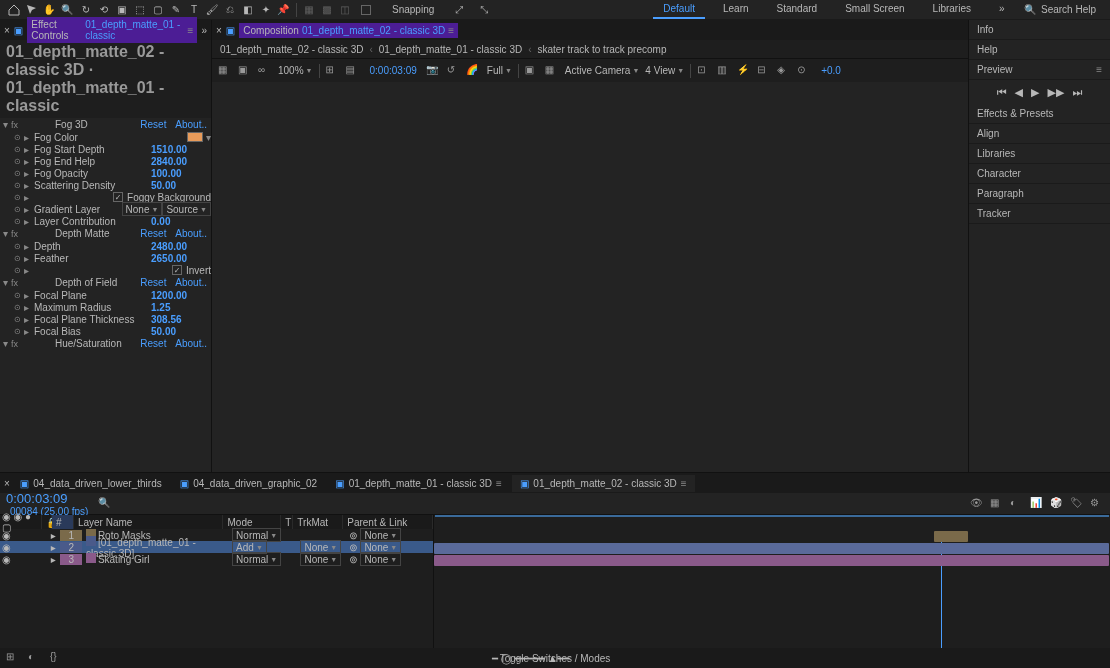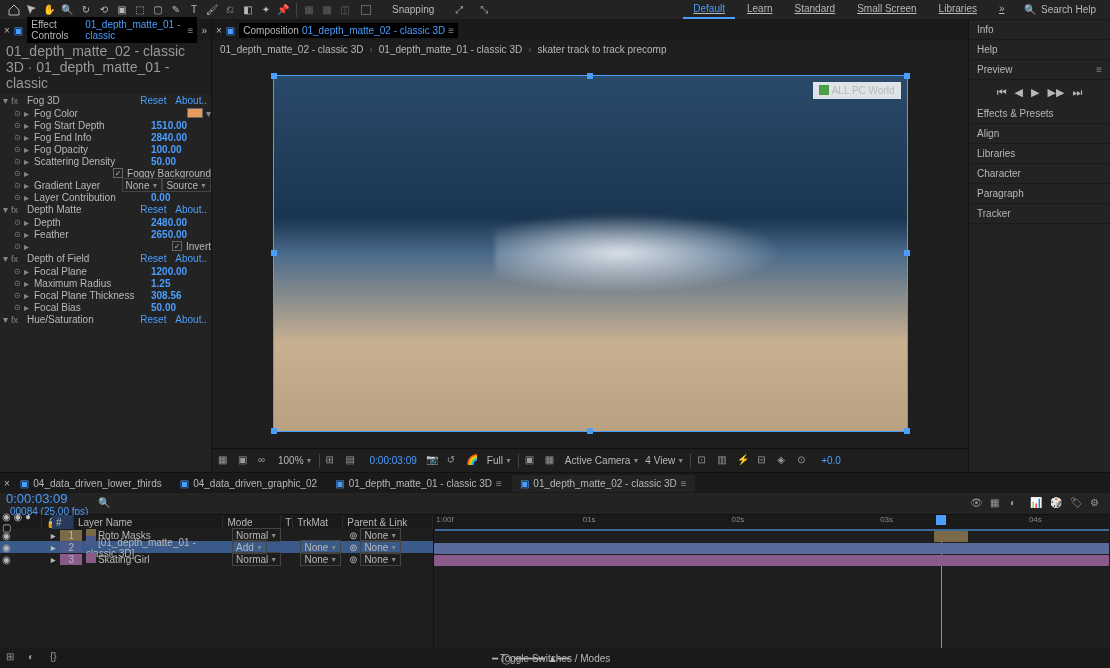--- a/index.html
+++ b/index.html
@@ -2,35 +2,35 @@
 <html><head>
 <meta charset="utf-8">
 <style>
 *{margin:0;padding:0;box-sizing:border-box;font-family:'Segoe UI',Tahoma,sans-serif;font-size:10px;color:#b8b8b8;}
 body{background:#232323;width:1110px;height:668px;overflow:hidden;}
 .toolbar{height:20px;background:#232323;display:flex;align-items:center;padding:0 6px;gap:2px;border-bottom:1px solid #1a1a1a;}
 .tool-icon{width:16px;height:16px;display:flex;align-items:center;justify-content:center;cursor:pointer;color:#b8b8b8;}
 .tool-icon svg{width:12px;height:12px;}
 .tool-sep{width:1px;height:14px;background:#444;margin:0 2px;}
 .snapping{display:flex;align-items:center;gap:17px;padding:0 6px;}
-.workspace-tabs{margin-left:auto;display:flex;gap:2px;text-decoration:underline;}
+.workspace-tabs{margin-left:auto;display:flex;gap:8px;}
 .ws-tab{padding:3px 10px;cursor:pointer;}
 .ws-tab.active{color:#4a9eff;border-bottom:2px solid #4a9eff;}
 .search-box{display:flex;align-items:center;gap:4px;padding:0 8px;}
 .main-layout{display:flex;height:452px;}
 .left-panel{width:212px;background:#232323;border-right:1px solid #111;}
 .panel-tab-bar{height:20px;background:#1a1a1a;display:flex;align-items:center;padding:0 4px;gap:4px;}
 .panel-tab{padding:2px 4px;display:flex;align-items:center;gap:3px;}
-.panel-tab.active{background:#000000;}
+.panel-tab.active{background:#4c1d95;}
 .link-text{color:#4a9eff;}
-.panel-subtitle{padding:3px 6px;font-size:14px;color:#999;background:#1e1e1e;}
+.panel-subtitle{padding:3px 6px;font-size:16px;color:#999;background:#1e1e1e;font-weight:bold;}
 .effect-row{height:13px;display:flex;align-items:center;padding-left:3px;}
 .effect-chevron{width:8px;color:#888;}
 .effect-fx{width:14px;color:#888;font-size:9px;}
-.effect-name{flex:1;padding-left:2px;}
+.effect-name{flex:1;padding-left:2px;margin-left:28px;}
 .effect-reset{color:#4a9eff;width:35px;cursor:pointer;}
 .effect-about{color:#4a9eff;padding-right:4px;cursor:pointer;}
 .prop-row{height:12px;display:flex;align-items:center;padding-left:14px;}
 .prop-stopwatch{width:10px;color:#888;font-size:8px;}
 .prop-chevron{width:8px;color:#888;}
 .prop-name{flex:1;padding-left:2px;}
 .prop-value{color:#4a9eff;width:60px;cursor:pointer;font-weight:bold;}
 .prop-checkbox{width:10px;height:10px;border:1px solid #666;display:inline-flex;align-items:center;justify-content:center;margin-right:4px;}
 .prop-checkbox.checked::after{content:'✓';font-size:8px;color:#b8b8b8;}
 .color-swatch{width:16px;height:10px;background:#e89b5a;border:1px solid #666;margin-right:3px;}
@@ -180,21 +180,21 @@
         </div>
         <div class="prop-row">
           <span class="prop-stopwatch">⊙</span>
           <span class="prop-chevron">▸</span>
           <span class="prop-name">Fog Start Depth</span>
           <span class="prop-value">1510.00</span>
         </div>
         <div class="prop-row">
           <span class="prop-stopwatch">⊙</span>
           <span class="prop-chevron">▸</span>
-          <span class="prop-name">Fog End Info</span>
+          <span class="prop-name">Fog End Help</span>
           <span class="prop-value">2840.00</span>
         </div>
         <div class="prop-row">
           <span class="prop-stopwatch">⊙</span>
           <span class="prop-chevron">▸</span>
           <span class="prop-name">Fog Opacity</span>
           <span class="prop-value">100.00</span>
         </div>
         <div class="prop-row">
           <span class="prop-stopwatch">⊙</span>
@@ -286,37 +286,20 @@
    <span class="link-text">01_depth_matte_02 - classic 3D</span>
    <span class="rp-menu">≡</span>
   </span>
  </div>
  <div class="breadcrumb">
   <span>01_depth_matte_02 - classic 3D</span>
   <span class="bc-sep">‹</span>
   <span>01_depth_matte_01 - classic 3D</span>
   <span class="bc-sep">‹</span>
   <span>skater track to track precomp</span>
- </div>
- <div class="viewer">
-  <div class="comp-frame">
-   <div class="light-streak"></div>
-   <div class="watermark">
-    <span style="width:10px;height:10px;background:#4a9e4a;display:inline-block"></span>
-    <span>ALL PC World</span>
-   </div>
-   <div class="handle tl"></div>
-   <div class="handle tr"></div>
-   <div class="handle bl"></div>
-   <div class="handle br"></div>
-   <div class="handle tm"></div>
-   <div class="handle bm"></div>
-   <div class="handle lm"></div>
-   <div class="handle rm"></div>
-  </div>
  </div>
  <div class="viewer-controls">
   <span class="vc-icon">▦</span>
   <span class="vc-icon">▣</span>
   <span class="vc-icon">∞</span>
   <span class="vc-drop">
           <span>100%</span>
           <span class="dd-arrow">▼</span>
         </span>
   <span class="vc-sep"></span>
@@ -483,28 +466,20 @@
             <span class="tlc-num" style="background:#8a5a8a">3</span>
             <span class="tlc-name"><span class="layer-color" style="background:#8a5a8a"></span>Skating Girl</span>
             <span class="tlc-mode"><span class="dropdown">Normal <span class="dd-arrow">▼</span></span></span>
             <span style="width:12px"></span>
             <span class="tlc-trk"><span class="dropdown">None <span class="dd-arrow">▼</span></span></span>
             <span class="tlc-parent">⊚ <span class="dropdown">None <span class="dd-arrow">▼</span></span></span>
           </div>
         </div>
   </div>
   <div class="tl-right">
-   <div class="tl-ruler">
-    <span class="tl-tick" style="left:2px">1:00f</span>
-    <span class="tl-tick" style="left:22%">01s</span>
-    <span class="tl-tick" style="left:44%">02s</span>
-    <span class="tl-tick" style="left:66%">03s</span>
-    <span class="tl-tick" style="left:88%">04s</span>
-    <div class="tl-playhead" style="left:75%"></div>
-   </div>
    <div style="height:2px;background:#3a6a9a;margin:0 1px"></div>
    <div class="tl-bar-area">
     <div class="tl-indicator" style="left:75%"></div>
     <div class="layer-bar" style="top:0;left:74%;width:5%;background:#7a6a4a"></div>
     <div class="layer-bar" style="top:12px;left:0;right:1px;background:#5a6a9a"></div>
     <div class="layer-bar" style="top:24px;left:0;right:1px;background:#8a5a8a"></div>
    </div>
   </div>
  </div>
 </div>

